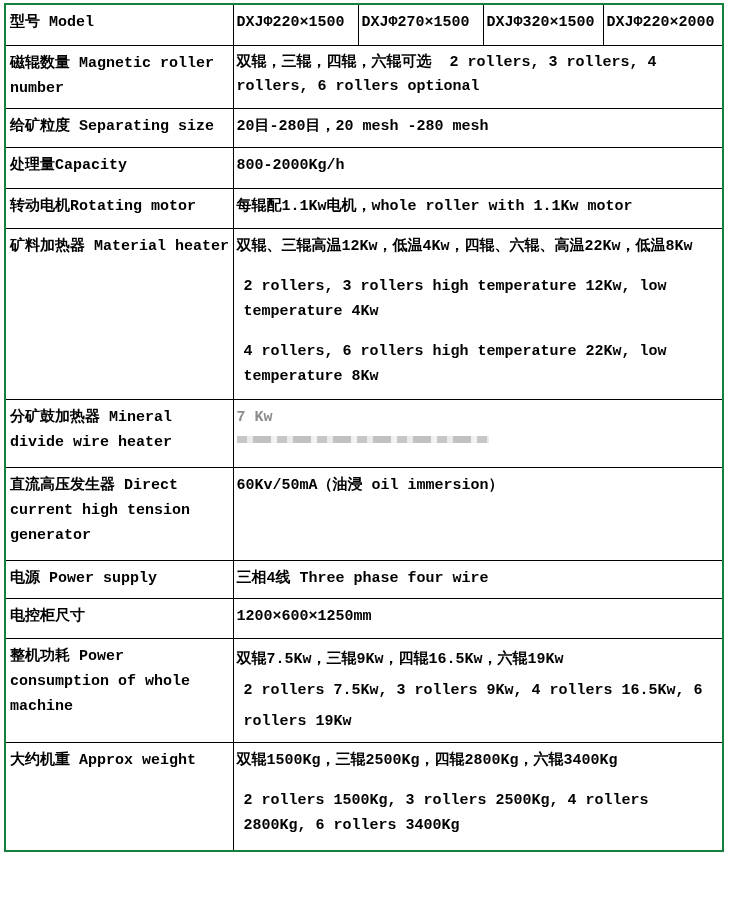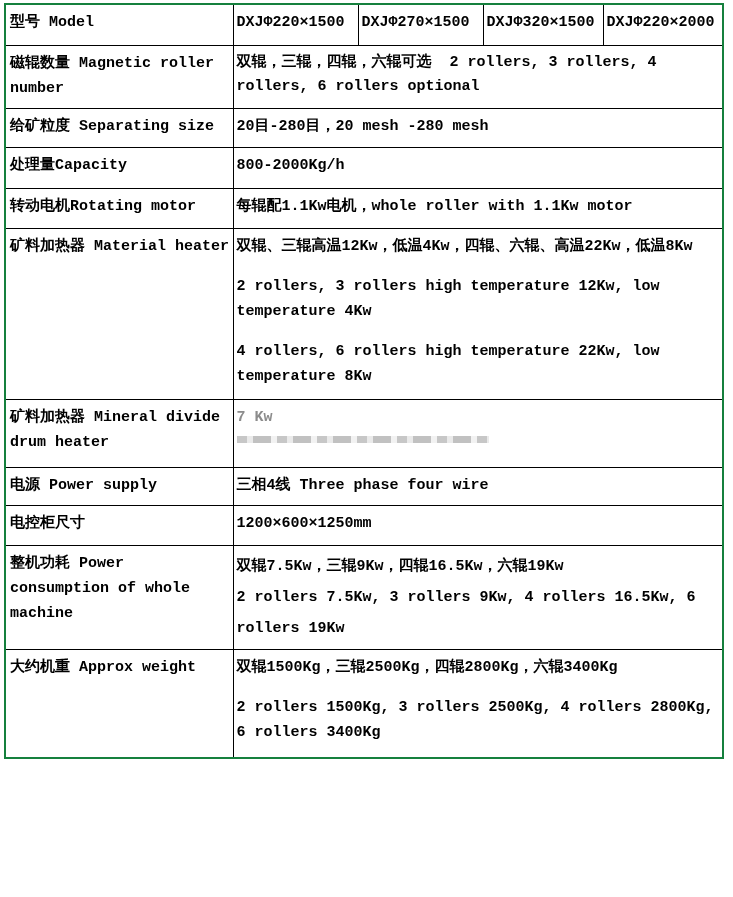--- a/index.html
+++ b/index.html
@@ -34,21 +34,21 @@
   td.label {
     text-align: left;
     padding-left: 4px;
   }
   td.val { text-align: left; }
   td p {
     margin: 0;
     white-space: pre-wrap;
     word-break: break-word;
   }
-  td p + p { margin-top: 15px; }
+  td p + p { margin-top: 15px; margin-left: 7px; }
   td.lh28 { line-height: 24px; }
   td.lh31 { line-height: 31px; }
   td.lh31 p + p { margin-top: 0; }
   td.muted { color: #8c8c8c; }
 
   .watermark {
     position: absolute;
     left: 237px; top: 436px;
     width: 252px; height: 7px;
     background: repeating-linear-gradient(90deg,
@@ -116,26 +116,32 @@
       <tr style="height:171px">
         <td class="label">矿料加热器 Material heater</td>
         <td class="val" colspan="4">
           <p>双辊、三辊高温12Kw，低温4Kw，四辊、六辊、高温22Kw，低温8Kw</p>
           <p>2 rollers, 3 rollers high temperature 12Kw, low temperature 4Kw</p>
           <p>4 rollers, 6 rollers high temperature 22Kw, low temperature 8Kw</p>
         </td>
       </tr>
 
       <tr style="height:68px">
-        <td class="label">矿料加热器 Mineral divide drum heater</td>
+        <td class="label">分矿鼓加热器 Mineral divide wire heater</td>
         <td class="val muted" colspan="4">
           <p>7 Kw</p>
         </td>
       </tr>
 
+      <tr style="height:93px">
+        <td class="label">直流高压发生器 Direct current high tension generator</td>
+        <td class="val" colspan="4">
+          <p>60Kv/50mA（油浸 oil immersion）</p>
+        </td>
+      </tr>
 
       <tr style="height:38px">
         <td class="label">电源 Power supply</td>
         <td class="val" colspan="4">
           <p>三相4线 Three phase four wire</p>
         </td>
       </tr>
 
       <tr style="height:40px">
         <td class="label">电控柜尺寸</td>

